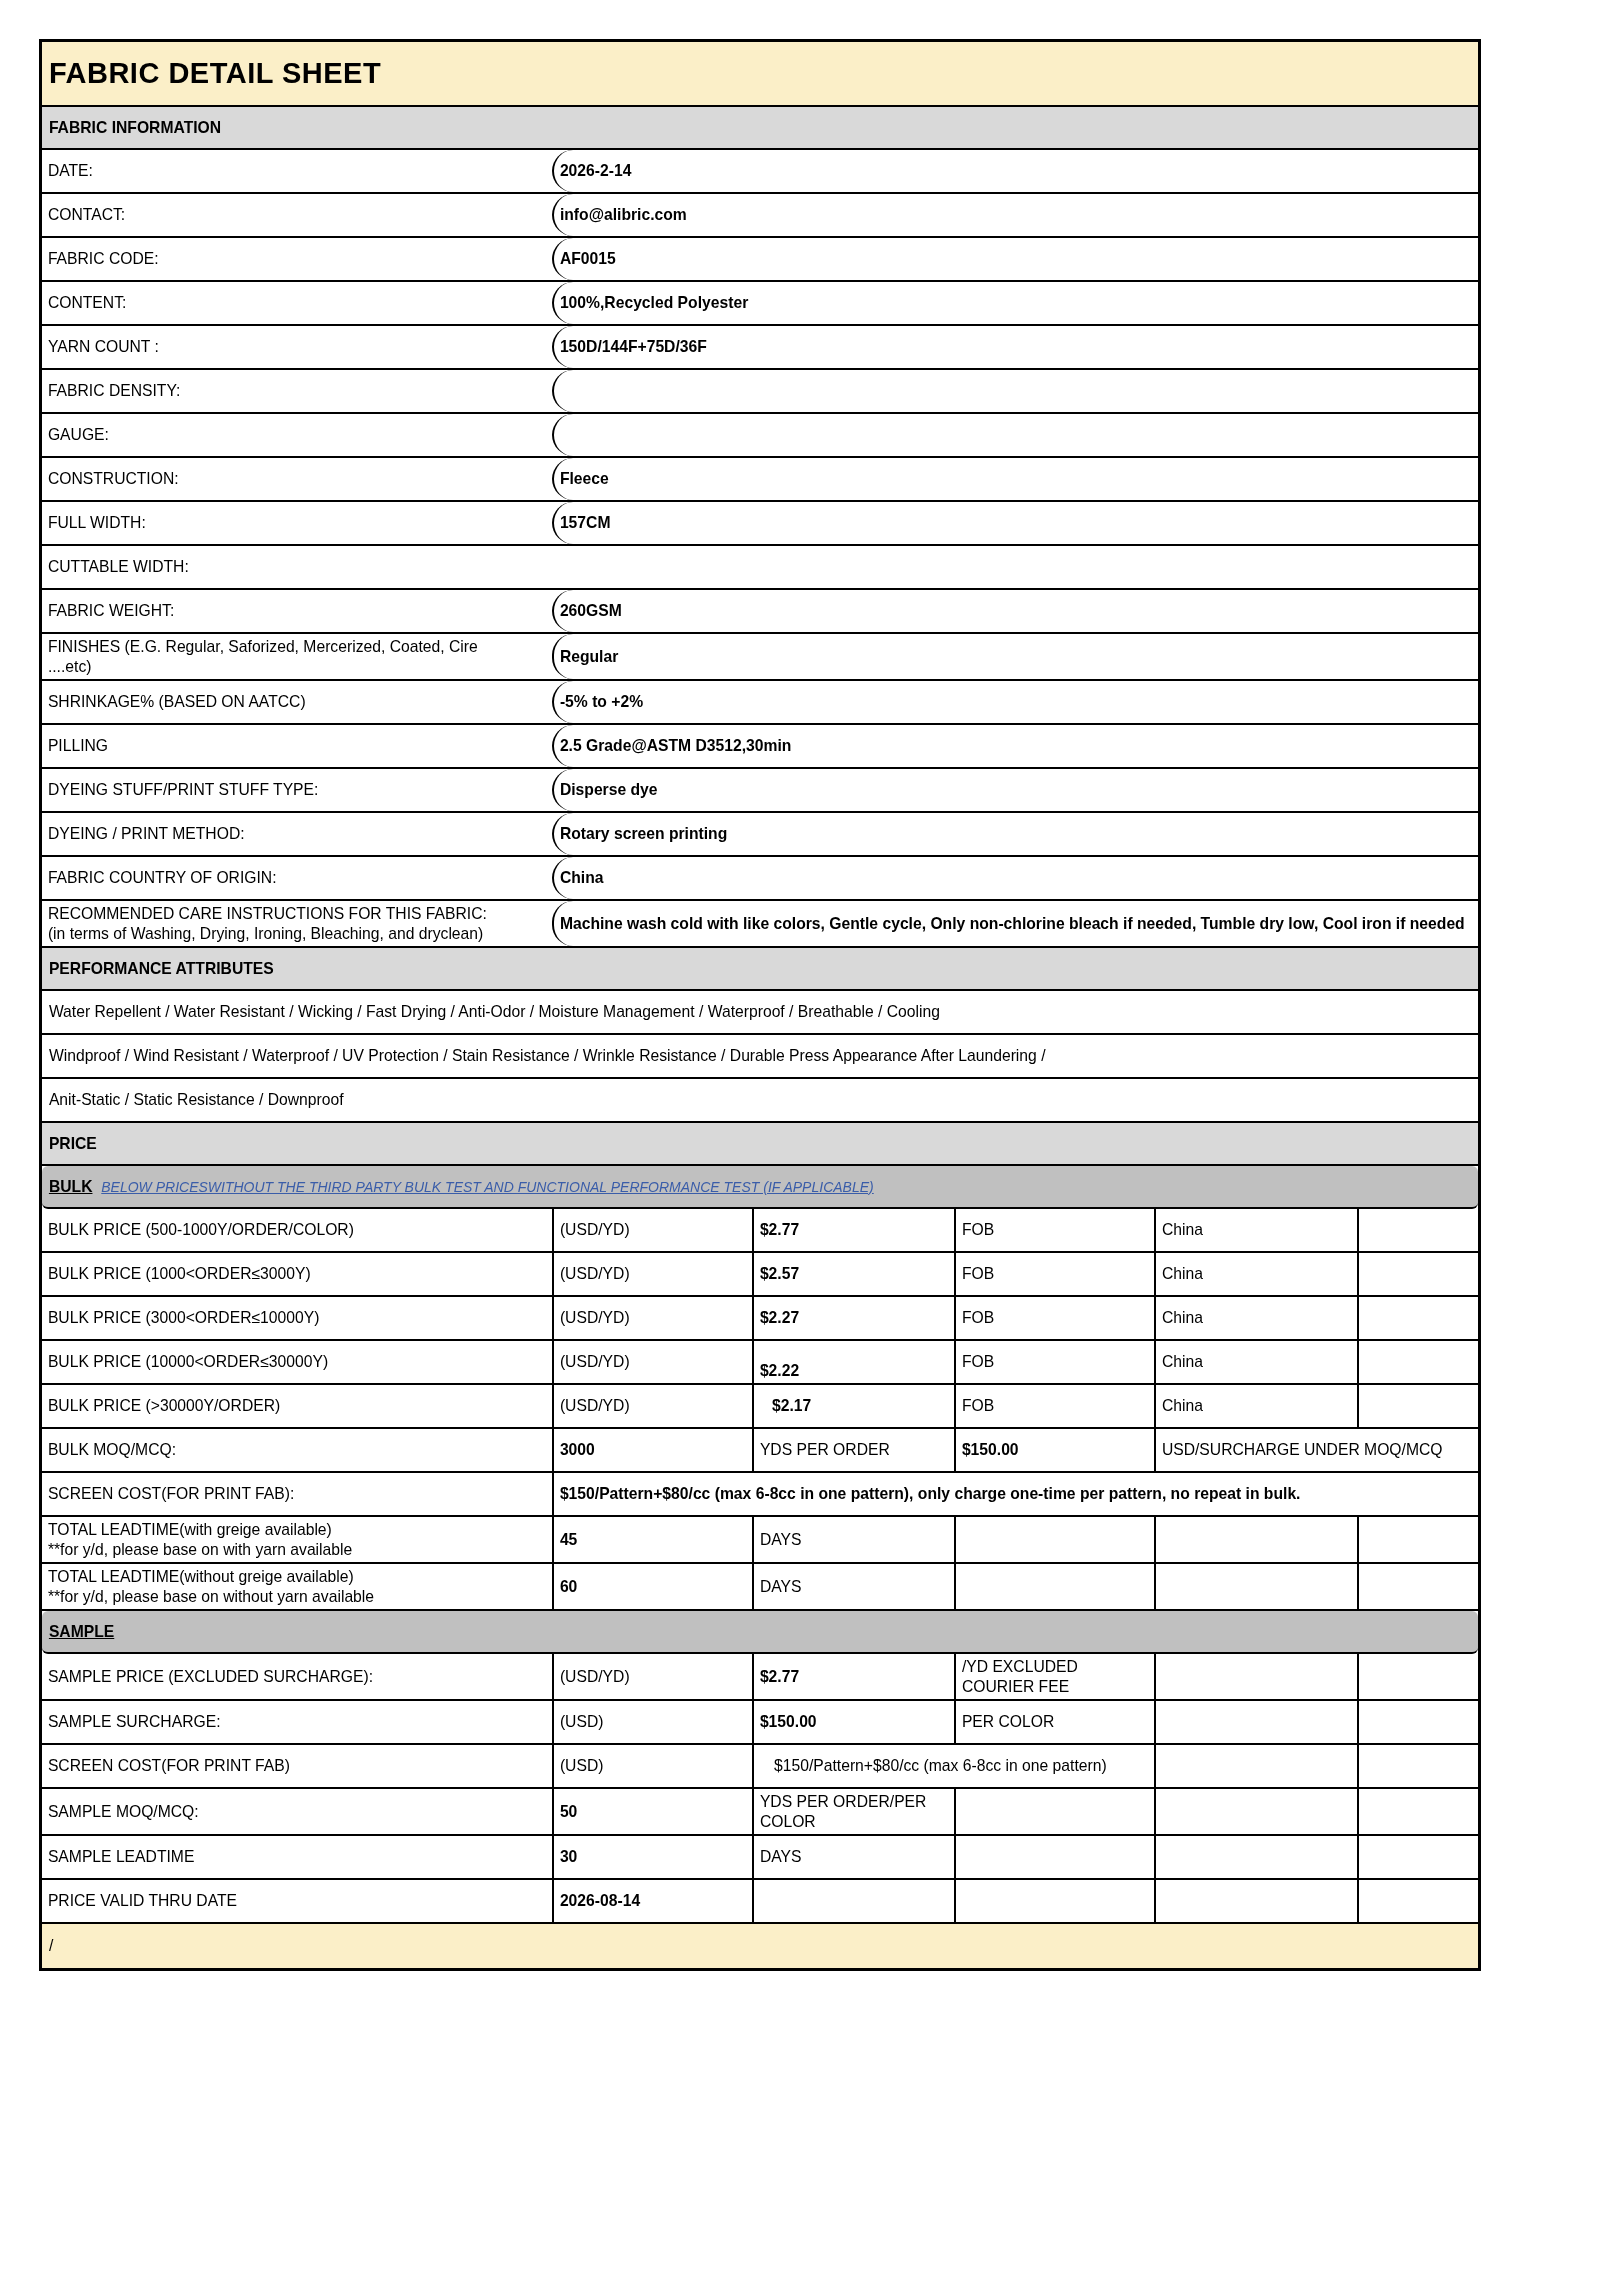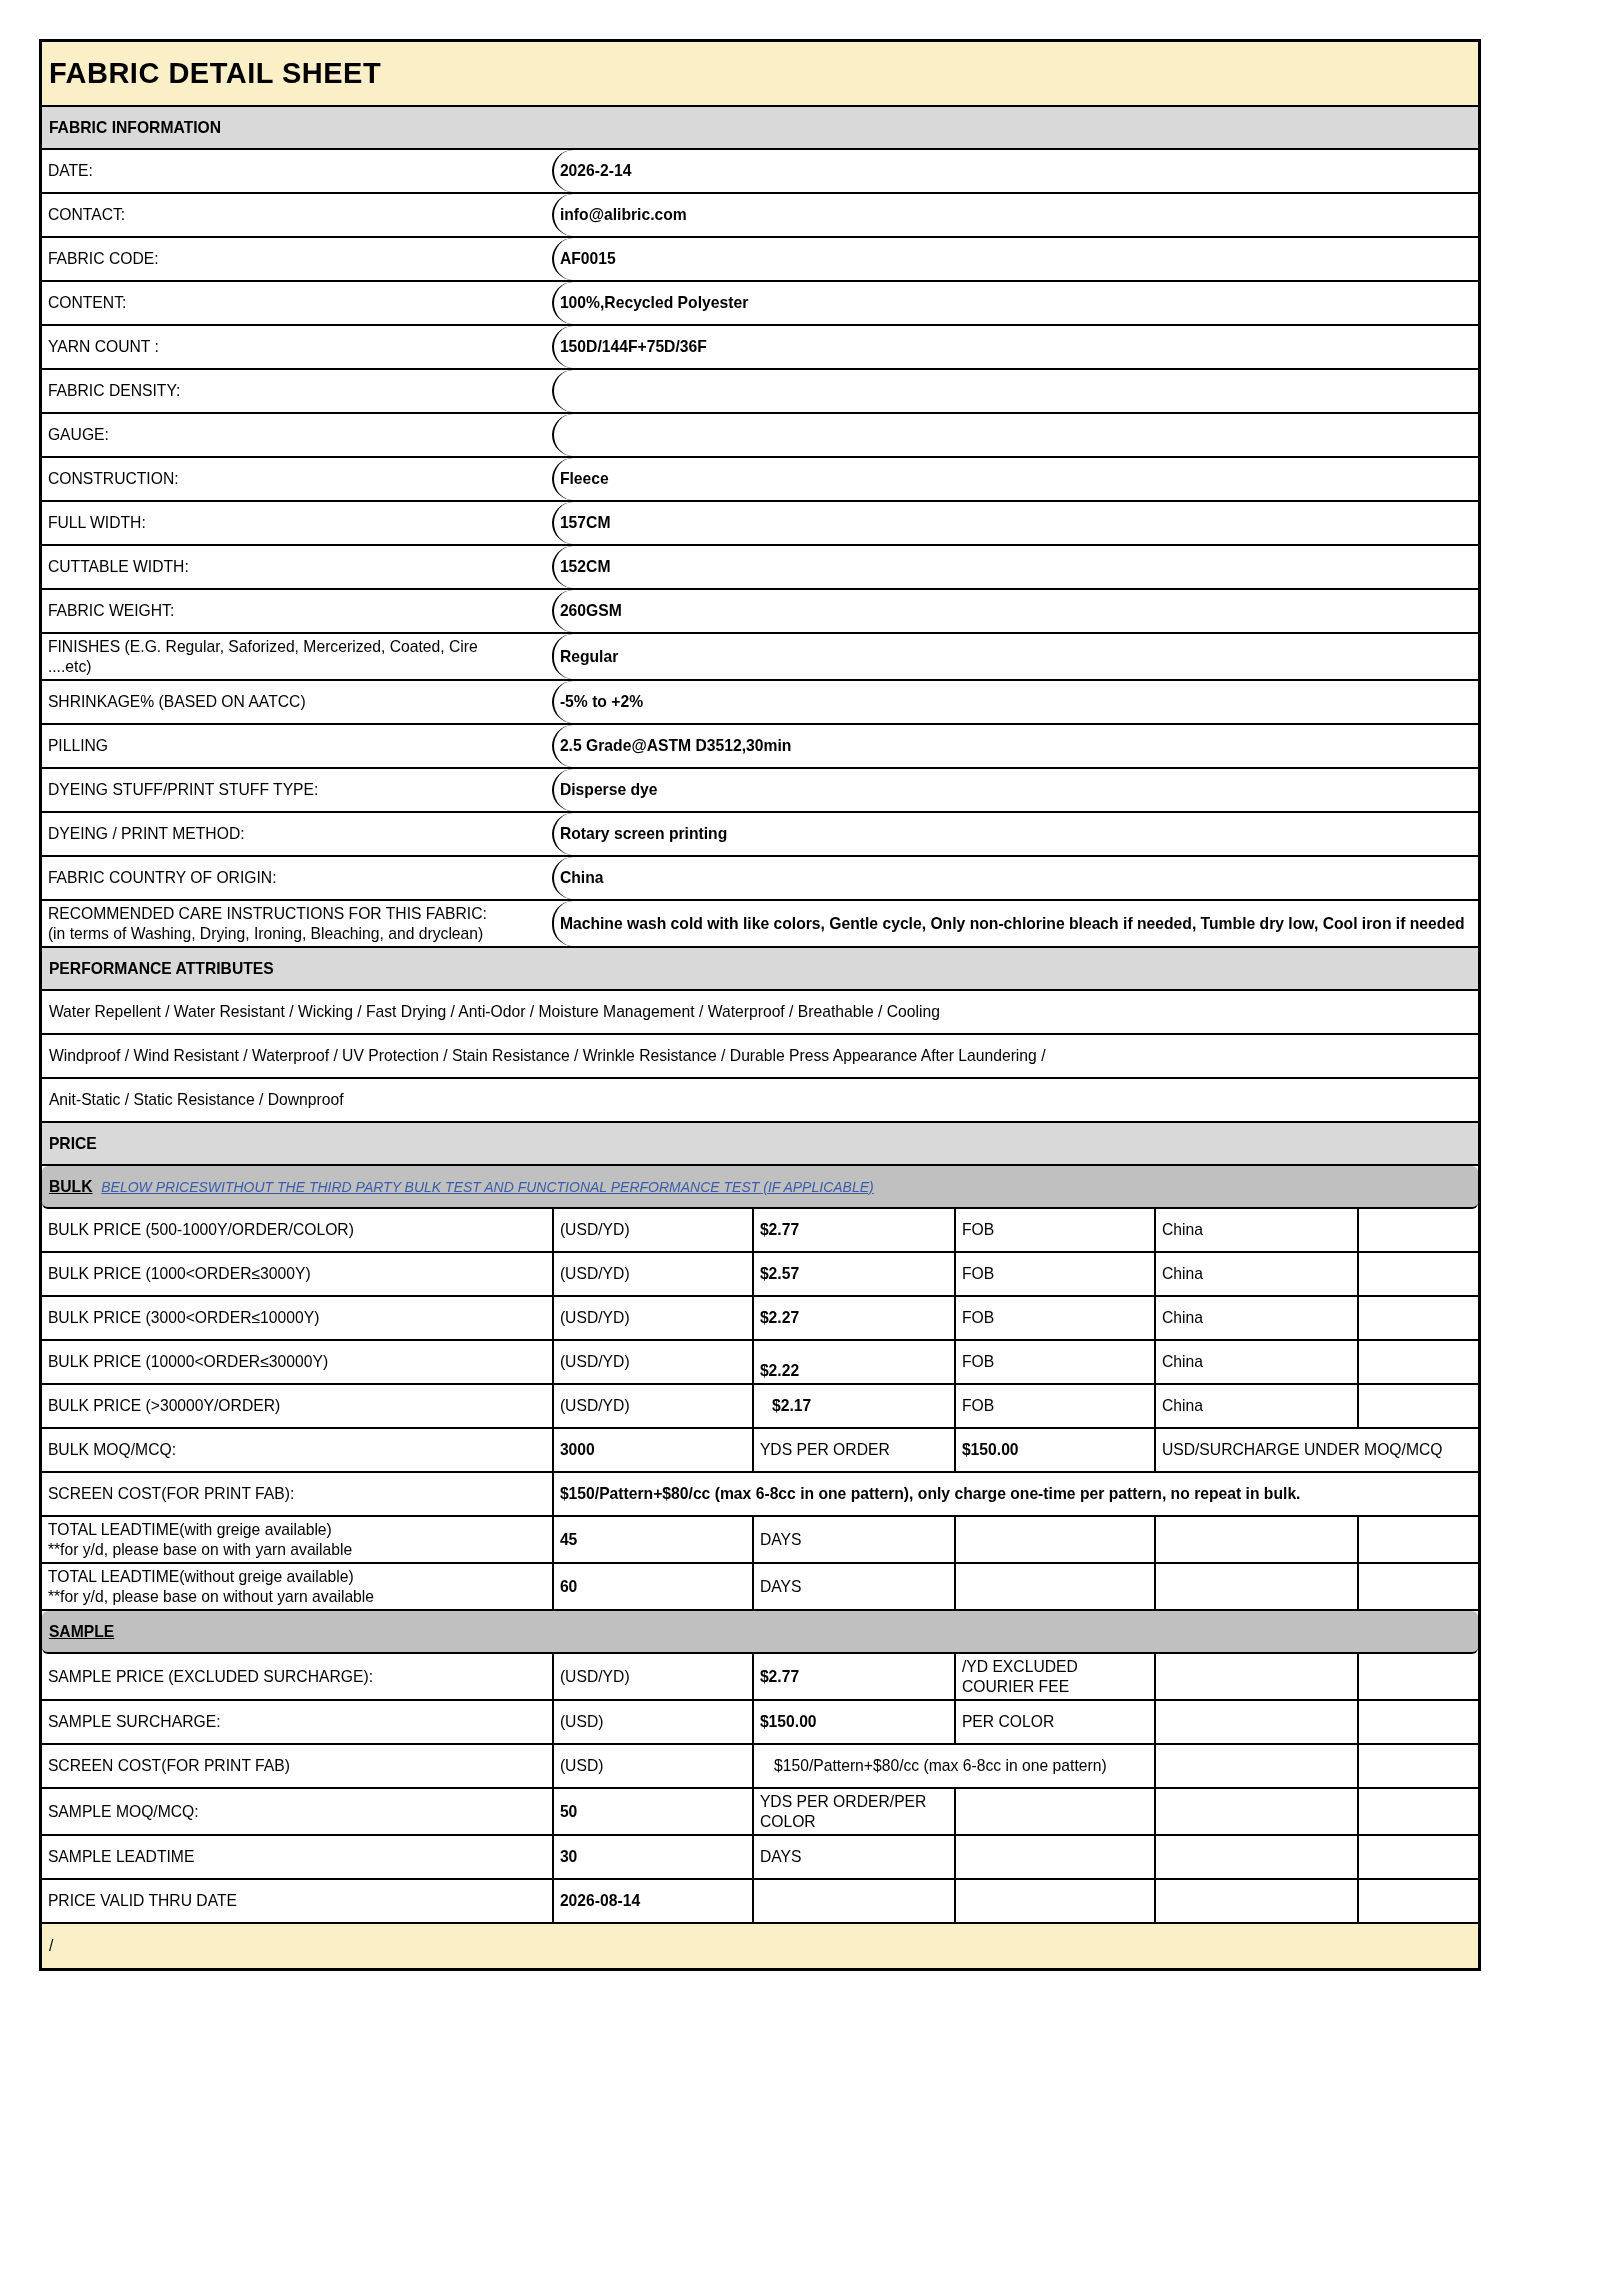--- a/index.html
+++ b/index.html
@@ -109,23 +109,20 @@
           <div class="line">FULL WIDTH:</div>
         </div>
         <div class="cell value-cell">
           <div class="line">157CM</div>
         </div>
       </div>
       <div class="row kv-row">
         <div class="cell label-cell">
           <div class="line">CUTTABLE WIDTH:</div>
         </div>
-        <div class="cell value-cell">
-          <div class="line">152CM</div>
-        </div>
       </div>
       <div class="row kv-row">
         <div class="cell label-cell">
           <div class="line">FABRIC WEIGHT:</div>
         </div>
         <div class="cell value-cell">
           <div class="line">260GSM</div>
         </div>
       </div>
       <div class="row kv-row">

